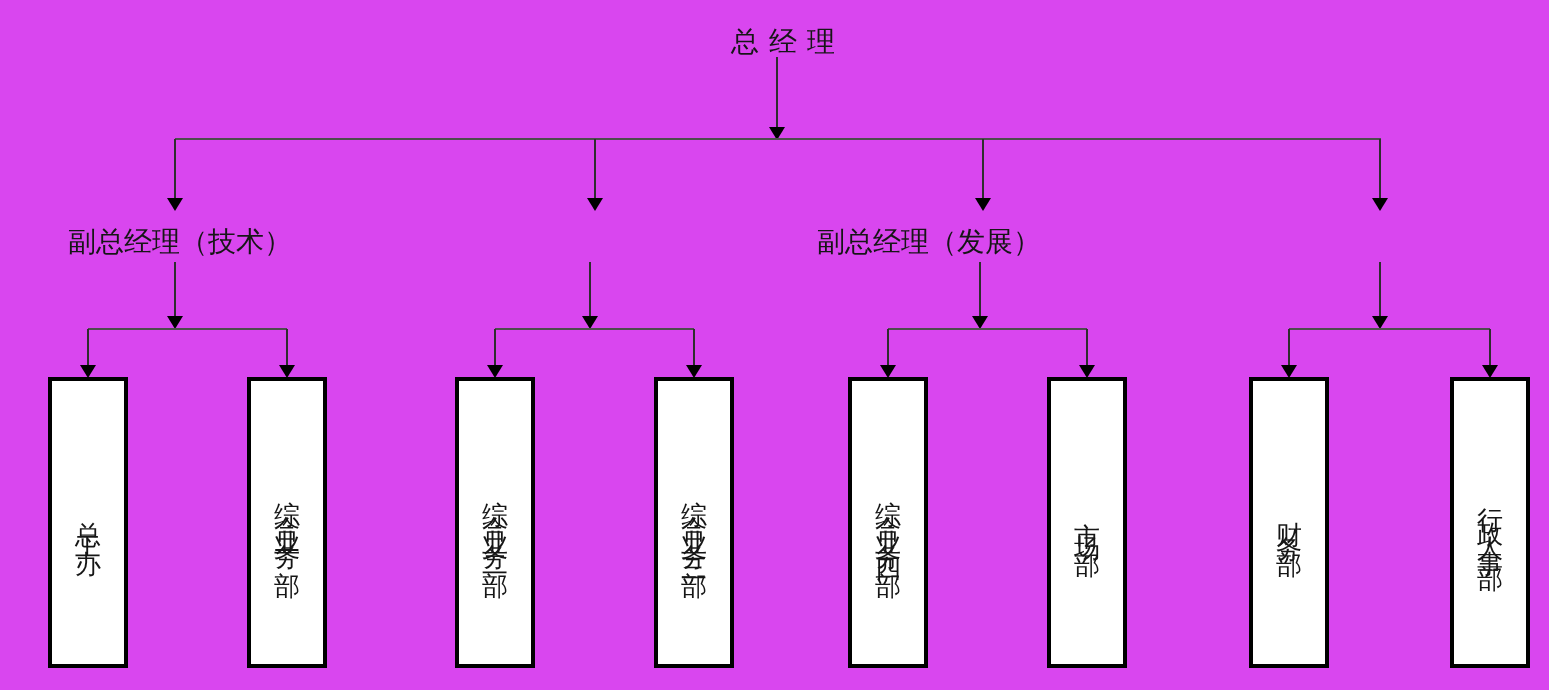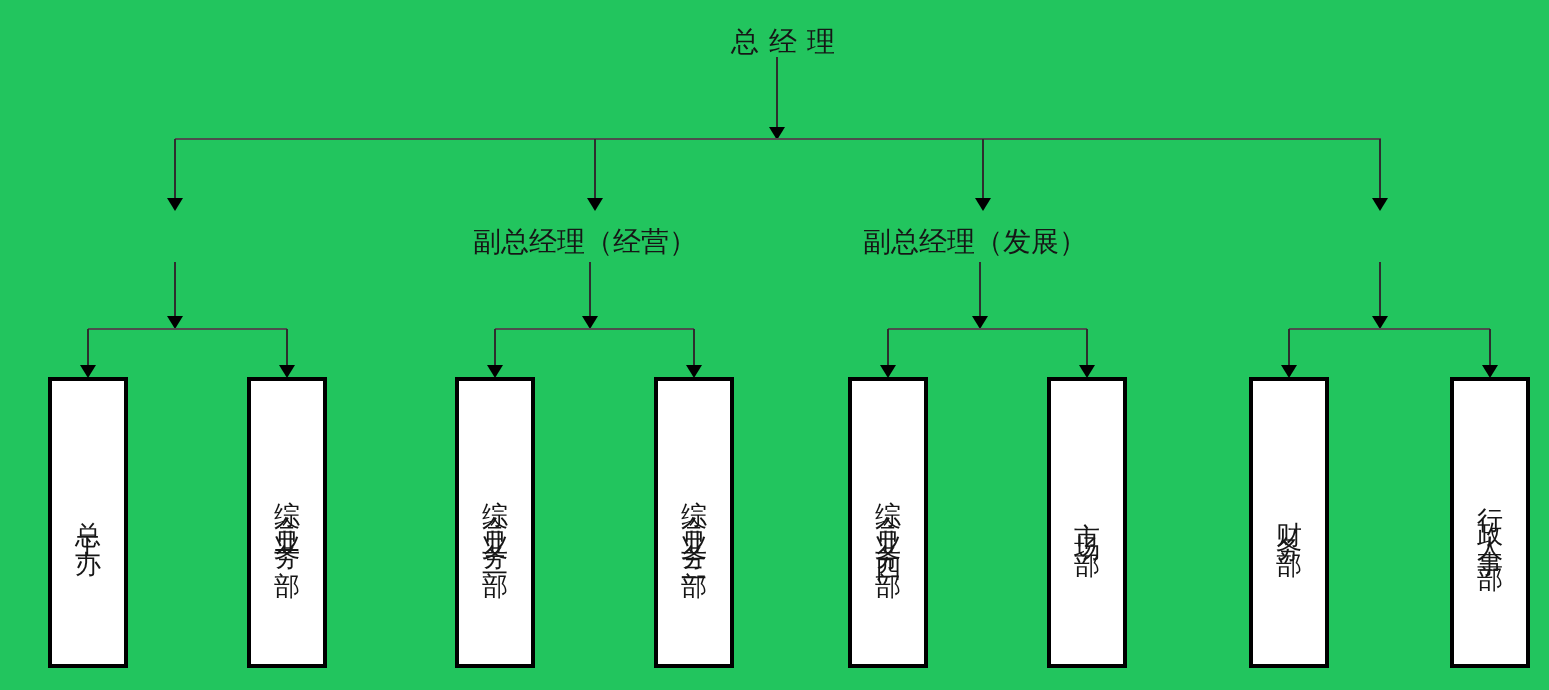--- a/index.html
+++ b/index.html
@@ -1,17 +1,17 @@
 <!DOCTYPE html>
 <html><head>
 <meta charset="utf-8">
 <style>
   html,body{margin:0;padding:0;background:#ffffff;}
   .canvas{
-    position:relative;width:1549px;height:690px;background:#22c55e;
+    position:relative;width:1549px;height:690px;background:#d946ef;
     font-family:"Liberation Serif","DejaVu Serif",serif;color:#111111;overflow:hidden;
   }
   .lbl{
     position:absolute;transform:translateX(-50%);white-space:nowrap;
     font-size:28px;line-height:30px;color:#161616;
   }
   .ls-wide{letter-spacing:0.36em;}
   .vline{position:absolute;width:2px;background:#2e2e2e;}
   .hline{position:absolute;height:2px;background:#4d4d4d;}
   .ah{
@@ -43,22 +43,22 @@
 
   <div class="vline" style="left:174px;top:139px;height:60px"></div>
   <div class="ah" style="left:167px;top:198px"></div>
   <div class="vline" style="left:594px;top:139px;height:60px"></div>
   <div class="ah" style="left:587px;top:198px"></div>
   <div class="vline" style="left:982px;top:139px;height:60px"></div>
   <div class="ah" style="left:975px;top:198px"></div>
   <div class="vline" style="left:1379px;top:139px;height:60px"></div>
   <div class="ah" style="left:1372px;top:198px"></div>
 
-  <div class="lbl" style="left:585px;top:227px">副总经理（经营）</div>
-  <div class="lbl" style="left:975px;top:227px">副总经理（发展）</div>
+  <div class="lbl" style="left:180px;top:227px">副总经理（技术）</div>
+  <div class="lbl" style="left:929px;top:227px">副总经理（发展）</div>
 
   <div class="vline" style="left:174px;top:262px;height:55px"></div>
   <div class="ah" style="left:167px;top:316px"></div>
   <div class="vline" style="left:589px;top:262px;height:55px"></div>
   <div class="ah" style="left:582px;top:316px"></div>
   <div class="vline" style="left:979px;top:262px;height:55px"></div>
   <div class="ah" style="left:972px;top:316px"></div>
   <div class="vline" style="left:1379px;top:262px;height:55px"></div>
   <div class="ah" style="left:1372px;top:316px"></div>
 

